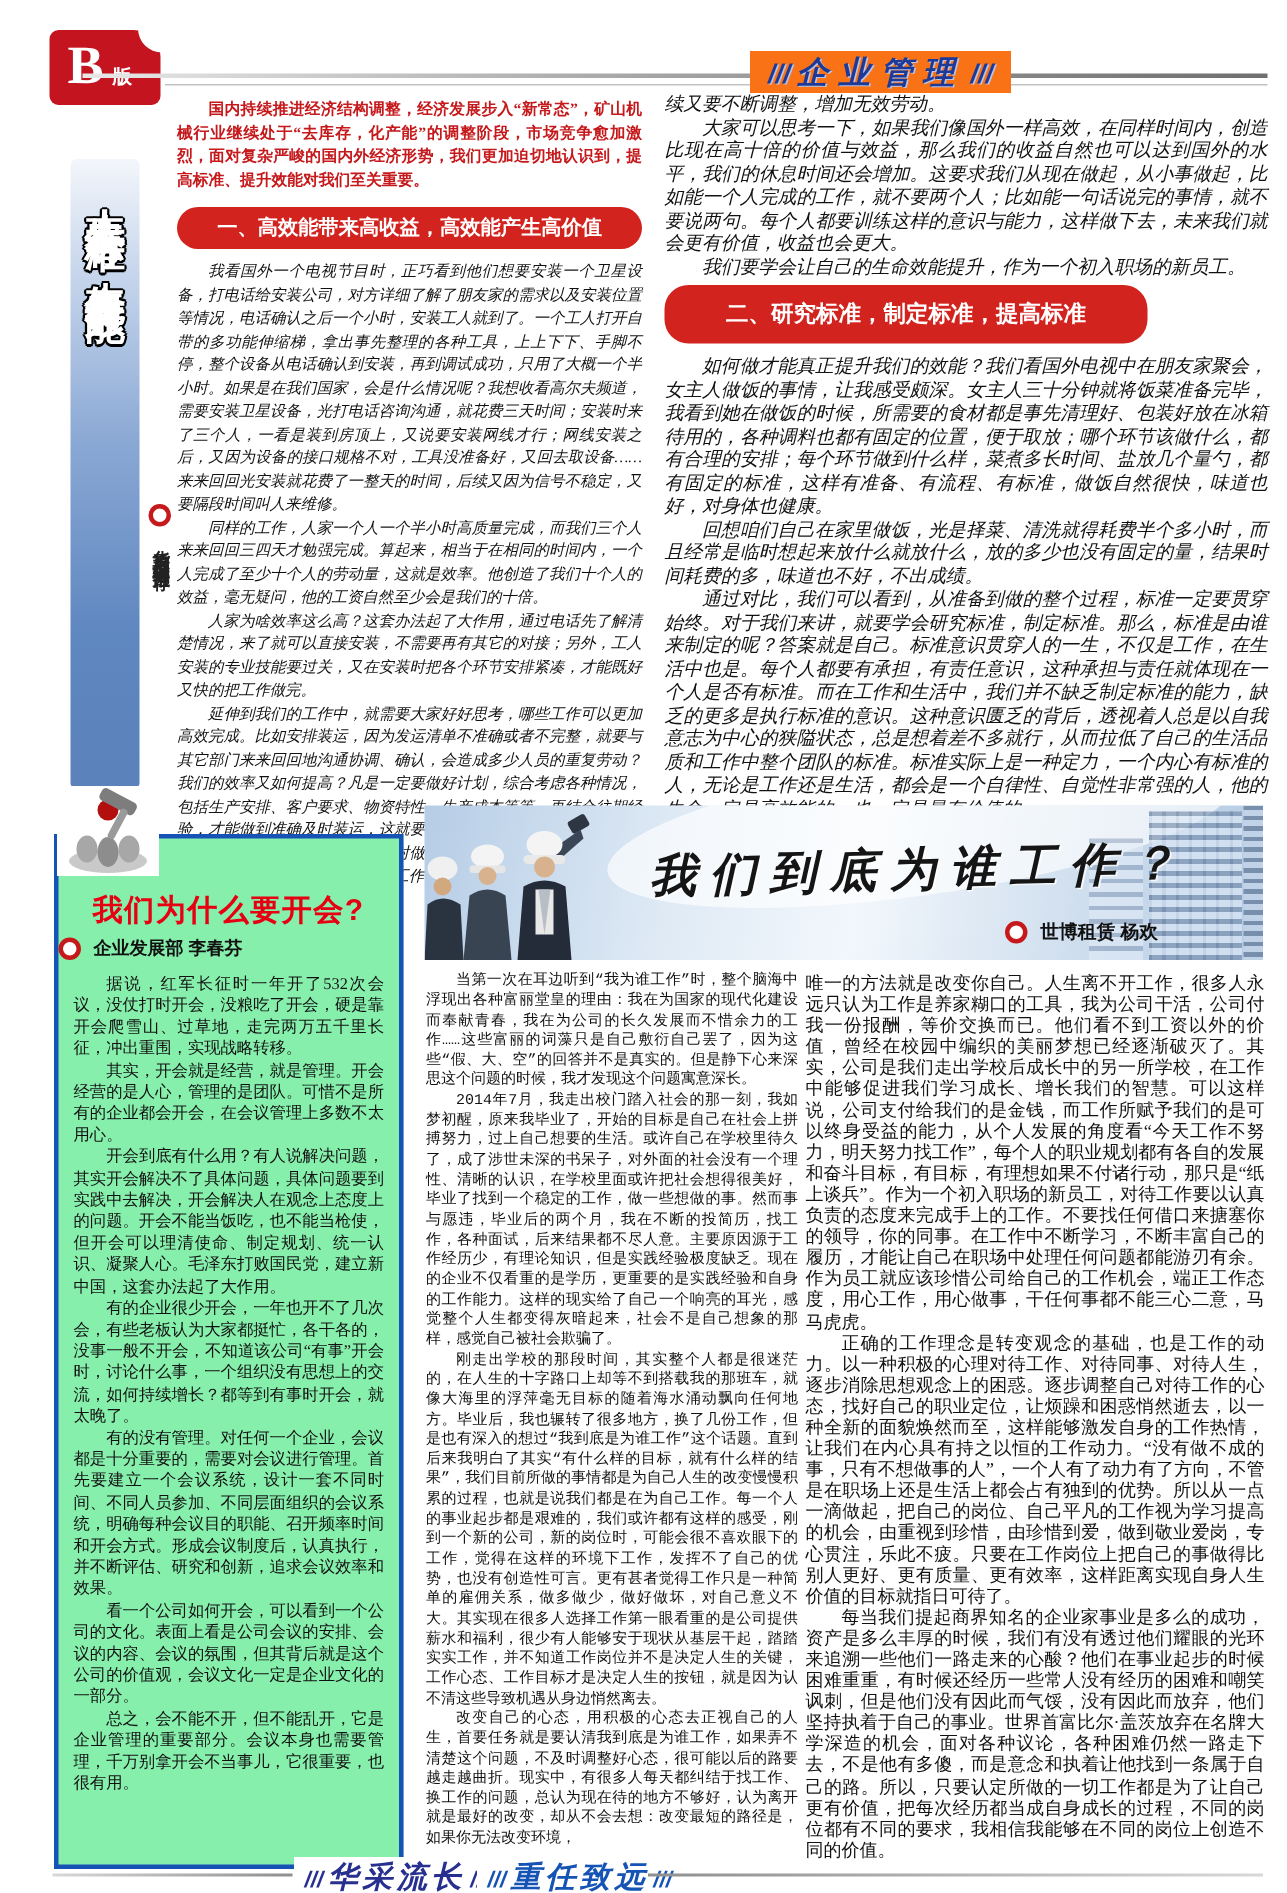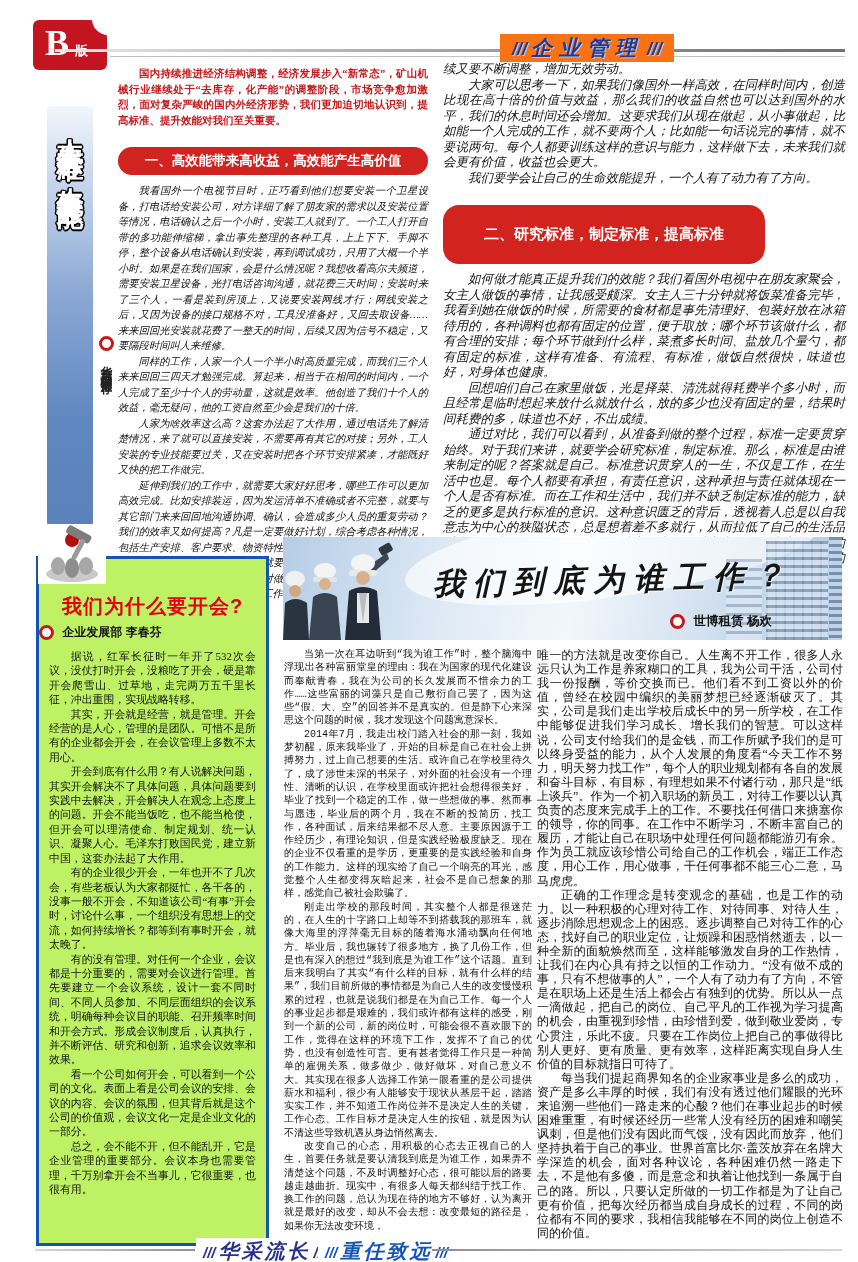--- a/index.html
+++ b/index.html
@@ -37,31 +37,31 @@
   .ring{display:inline-block;width:9px;height:9px;border:3px solid #c5191c;border-radius:50%;
         vertical-align:middle;background:#fff;}
 
   
   .col-left{position:absolute;left:118px;top:66px;width:310px;}
   .col-right{position:absolute;left:443px;top:62px;width:402px;}
   .intro{margin:0 0 10px 0;color:#c5191c;font-weight:bold;font-size:10.5px;line-height:15.5px;
          text-indent:2em;text-align:justify;}
   .banner{display:block;background:#d2231e;color:#fff;text-align:center;
           font-family:"Liberation Sans",sans-serif;font-weight:bold;border-radius:16px;
-          margin:19px 0 8px 0;}
+          margin:4px 0 8px 0;}
   .banner.b1{font-size:13.5px;padding:5px 6px;}
-  .banner.b2{font-size:15px;padding:20px 6px;width:310px;}
+  .banner.b2{font-size:15px;padding:10px 6px;width:310px;}
   .body-paras p{margin:0;text-indent:2em;text-align:justify;font-style:italic;}
   .col-left .body-paras p{font-size:10.3px;line-height:15.5px;}
   .col-right .body-paras p{font-size:12.5px;line-height:15.5px;}
   .cont p:first-child{text-indent:0;}
 
   
   .meeting-box{position:absolute;left:36px;top:556px;width:227px;height:684px;
-               border:3px solid #1553b5;background:#bef264;}
+               border:3px solid #1553b5;background:#86efac;}
   .meeting-icon{position:absolute;left:38px;top:524px;width:68px;height:60px;background:#fff;}
   .meeting-title{margin:34px 0 4px 0;text-align:center;color:#e60012;
                font-family:"Liberation Sans",sans-serif;font-weight:bold;font-size:20px;letter-spacing:1px;}
   .byline{text-align:left;font-weight:bold;font-size:12px;font-family:"Liberation Sans",sans-serif;}
   .byline .ring{margin-right:5px;}
   .meeting-paras{padding:8px 10px 0 10px;}
   .meeting-paras p{margin:0;text-indent:2em;text-align:justify;font-size:10.9px;line-height:14.4px;}
 
   
   .banner-img{position:absolute;left:283px;top:537px;width:559px;height:103px;overflow:hidden;
@@ -131,21 +131,21 @@
         <p>同样的工作，人家一个人一个半小时高质量完成，而我们三个人来来回回三四天才勉强完成。算起来，相当于在相同的时间内，一个人完成了至少十个人的劳动量，这就是效率。他创造了我们十个人的效益，毫无疑问，他的工资自然至少会是我们的十倍。</p>
         <p>人家为啥效率这么高？这套办法起了大作用，通过电话先了解清楚情况，来了就可以直接安装，不需要再有其它的对接；另外，工人安装的专业技能要过关，又在安装时把各个环节安排紧凑，才能既好又快的把工作做完。</p>
         <p>延伸到我们的工作中，就需要大家好好思考，哪些工作可以更加高效完成。比如安排装运，因为发运清单不准确或者不完整，就要与其它部门来来回回地沟通协调、确认，会造成多少人员的重复劳动？我们的效率又如何提高？凡是一定要做好计划，综合考虑各种情况，包括生产安排、客户要求、物资特性、生产成本等等，再结合往期经验，才能做到准确及时装运，这就要求我们有过硬的专业技能，专业技能强的，只要一次性把事情做对做好，对后续的工作就形成了有效的指引；而业务技能差的，前期工作偏差大，后</p>
       </div>
   </div>
 
   <div class="col-right">
     <div class="body-paras cont">
         <p>续又要不断调整，增加无效劳动。</p>
         <p>大家可以思考一下，如果我们像国外一样高效，在同样时间内，创造比现在高十倍的价值与效益，那么我们的收益自然也可以达到国外的水平，我们的休息时间还会增加。这要求我们从现在做起，从小事做起，比如能一个人完成的工作，就不要两个人；比如能一句话说完的事情，就不要说两句。每个人都要训练这样的意识与能力，这样做下去，未来我们就会更有价值，收益也会更大。</p>
-        <p>我们要学会让自己的生命效能提升，一个人有了动力有了方向。</p>
+        <p>我们要学会让自己的生命效能提升，作为一个初入职场的新员工。</p>
       </div>
     <div class="banner b2">二、研究标准，制定标准，提高标准</div>
     <div class="body-paras">
         <p>如何做才能真正提升我们的效能？我们看国外电视中在朋友家聚会，女主人做饭的事情，让我感受颇深。女主人三十分钟就将饭菜准备完毕，我看到她在做饭的时候，所需要的食材都是事先清理好、包装好放在冰箱待用的，各种调料也都有固定的位置，便于取放；哪个环节该做什么，都有合理的安排；每个环节做到什么样，菜煮多长时间、盐放几个量勺，都有固定的标准，这样有准备、有流程、有标准，做饭自然很快，味道也好，对身体也健康。</p>
         <p>回想咱们自己在家里做饭，光是择菜、清洗就得耗费半个多小时，而且经常是临时想起来放什么就放什么，放的多少也没有固定的量，结果时间耗费的多，味道也不好，不出成绩。</p>
         <p>通过对比，我们可以看到，从准备到做的整个过程，标准一定要贯穿始终。对于我们来讲，就要学会研究标准，制定标准。那么，标准是由谁来制定的呢？答案就是自己。标准意识贯穿人的一生，不仅是工作，在生活中也是。每个人都要有承担，有责任意识，这种承担与责任就体现在一个人是否有标准。而在工作和生活中，我们并不缺乏制定标准的能力，缺乏的更多是执行标准的意识。这种意识匮乏的背后，透视着人总是以自我意志为中心的狭隘状态，总是想着差不多就行，从而拉低了自己的生活品质和工作中整个团队的标准。标准实际上是一种定力，一个内心有标准的人，无论是工作还是生活，都会是一个自律性、自觉性非常强的人，他的生命一定是高效能的，也一定是最有价值的。</p>
       </div>
   </div>
 
   <div class="meeting-box">

